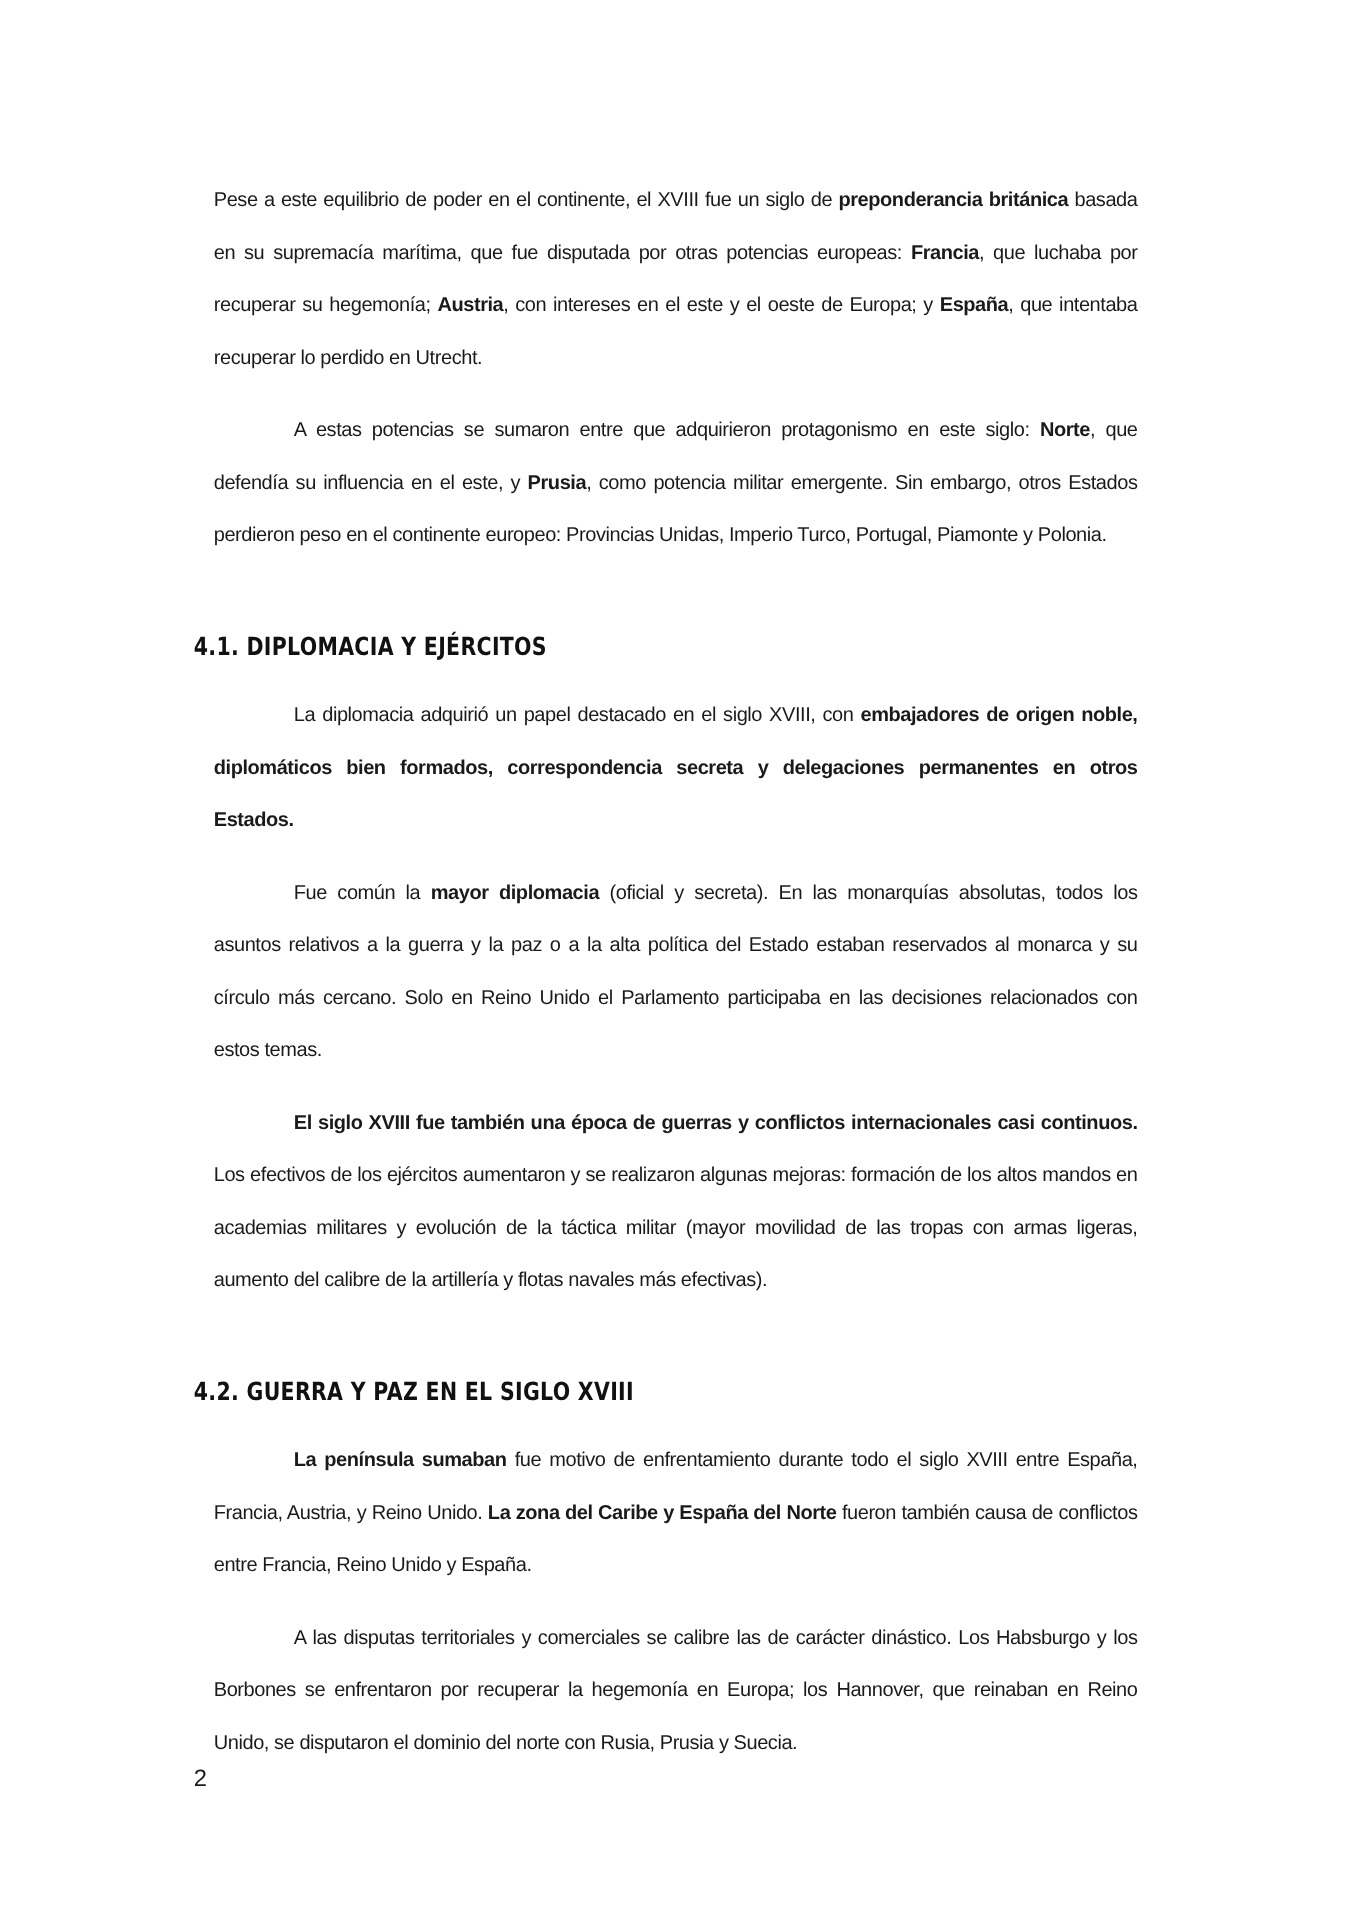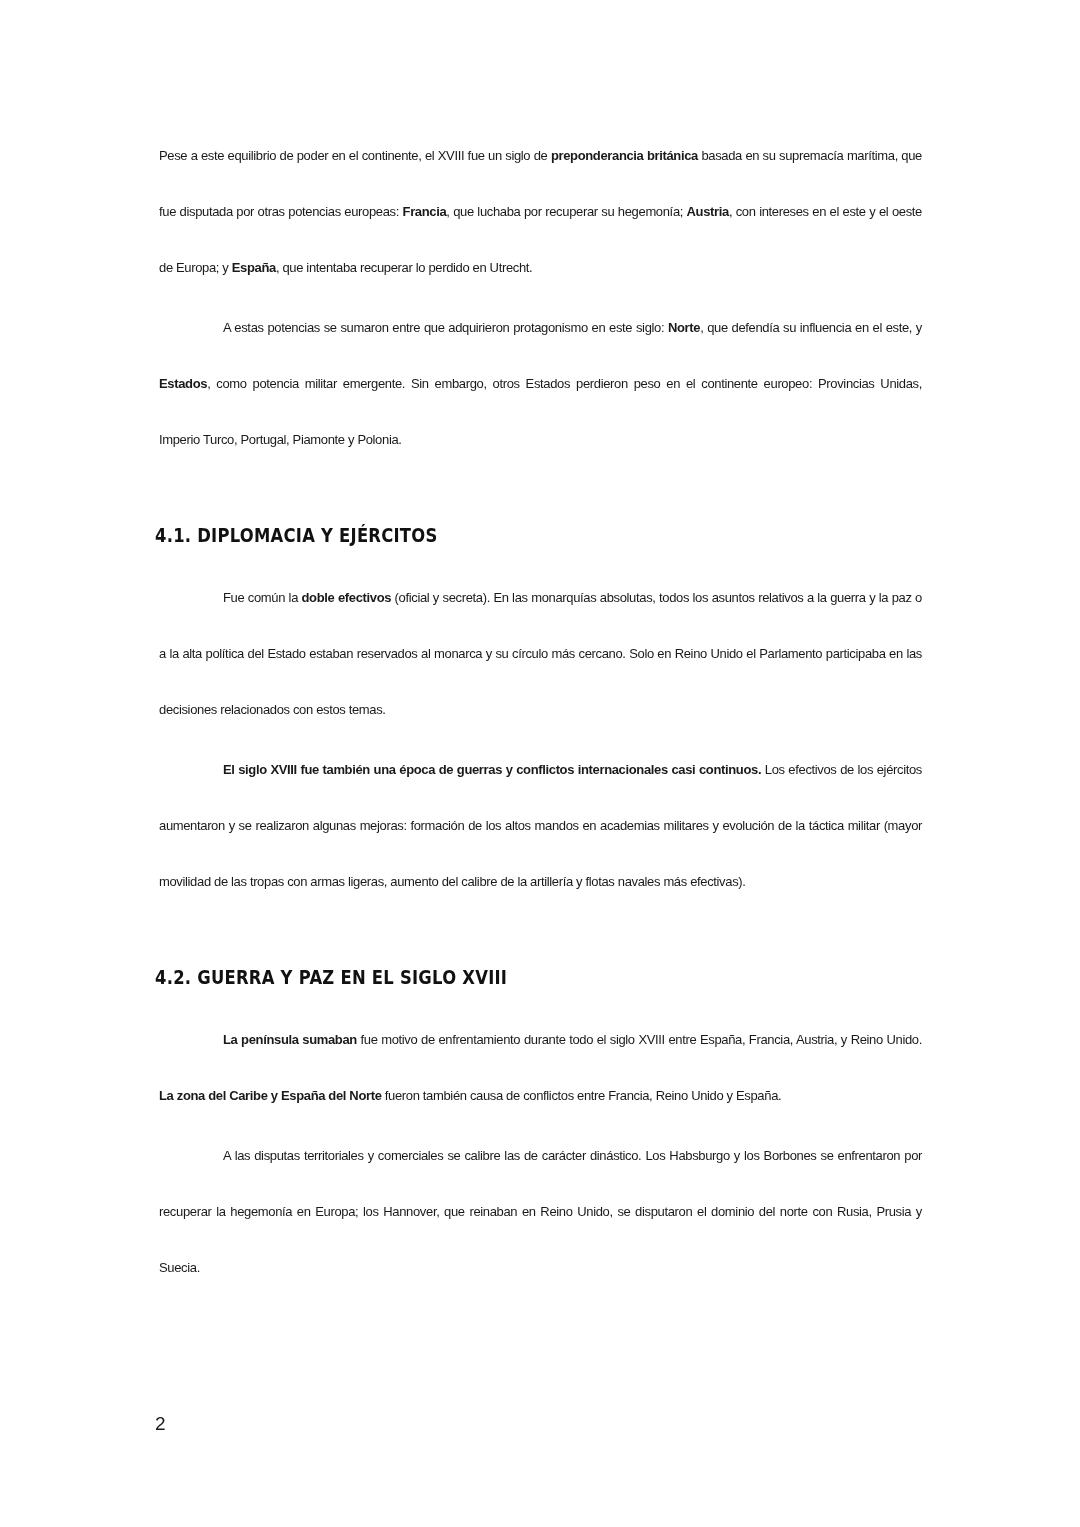--- a/index.html
+++ b/index.html
@@ -15,23 +15,23 @@
       color: #1a1a1a;
       font-family: "Liberation Sans", sans-serif;
     }
     .page {
       position: absolute;
       left: 155px;
       top: 124px;
       width: 771px;
     }
     p {
-      margin: 4px;
-      font-size: 13px;
-      line-height: 56px;
+      margin: 16px;
+      font-size: 16px;
+      line-height: 42px;
       text-align: justify;
       letter-spacing: -0.35px;
       word-spacing: 0px;
     }
     p.indent {
       text-indent: 64px;
     }
     b {
       font-weight: bold;
     }
@@ -57,26 +57,27 @@
       font-family: "Liberation Sans", sans-serif;
     }
   </style>
 </head>
 <body>
 
 <div class="page">
 
   <p><span>Pese a este equilibrio de poder en el continente, el XVIII fue un siglo de </span><b>preponderancia británica</b><span> basada en su supremacía marítima, que fue disputada por otras potencias europeas: </span><b>Francia</b><span>, que luchaba por recuperar su hegemonía; </span><b>Austria</b><span>, con intereses en el este y el oeste de Europa; y </span><b>España</b><span>, que intentaba recuperar lo perdido en Utrecht.</span></p>
 
-  <p class="indent"><span>A estas potencias se sumaron entre que adquirieron protagonismo en este siglo: </span><b>Norte</b><span>, que defendía su influencia en el este, y </span><b>Estados</b><span>, como potencia militar emergente. Sin embargo, otros Estados perdieron peso en el continente europeo: Provincias Unidas, Imperio Turco, Portugal, Piamonte y Polonia.</span></p>
+  <p class="indent"><span>A estas potencias se sumaron entre que adquirieron protagonismo en este siglo: </span><b>Norte</b><span>, que defendía su influencia en el este, y </span><b>Prusia</b><span>, como potencia militar emergente. Sin embargo, otros Estados perdieron peso en el continente europeo: Provincias Unidas, Imperio Turco, Portugal, Piamonte y Polonia.</span></p>
 
   <h2 class="sec1">4.1. DIPLOMACIA Y EJÉRCITOS</h2>
 
+  <p class="indent"><span>La diplomacia adquirió un papel destacado en el siglo XVIII, con </span><b>embajadores de origen noble, diplomáticos bien formados, correspondencia secreta y delegaciones permanentes en otros Estados.</b></p>
 
-  <p class="indent"><span>Fue común la </span><b>doble efectivos</b><span> (oficial y secreta). En las monarquías absolutas, todos los asuntos relativos a la guerra y la paz o a la alta política del Estado estaban reservados al monarca y su círculo más cercano. Solo en Reino Unido  el Parlamento participaba en las decisiones relacionados con estos temas.</span></p>
+  <p class="indent"><span>Fue común la </span><b>mayor diplomacia</b><span> (oficial y secreta). En las monarquías absolutas, todos los asuntos relativos a la guerra y la paz o a la alta política del Estado estaban reservados al monarca y su círculo más cercano. Solo en Reino Unido  el Parlamento participaba en las decisiones relacionados con estos temas.</span></p>
 
   <p class="indent"><b>El siglo XVIII fue también una época de guerras y conflictos internacionales casi continuos.</b><span> Los efectivos de los ejércitos aumentaron y se realizaron algunas mejoras: formación de los altos mandos en academias militares y evolución de la táctica militar (mayor movilidad de las tropas con armas ligeras, aumento del calibre de la artillería y flotas navales más efectivas).</span></p>
 
   <h2 class="sec2">4.2. GUERRA Y PAZ EN EL SIGLO XVIII</h2>
 
   <p class="indent"><b>La península sumaban</b><span> fue motivo de enfrentamiento durante todo el siglo XVIII entre España, Francia, Austria, y Reino Unido. </span><b>La zona del Caribe y España del Norte</b><span> fueron también causa de conflictos entre Francia, Reino Unido y España.</span></p>
 
   <p class="indent"><span>A las disputas territoriales y comerciales se calibre las de carácter dinástico. Los Habsburgo y los Borbones se enfrentaron por recuperar la hegemonía en Europa; los Hannover, que reinaban en Reino Unido, se disputaron el dominio del norte con Rusia, Prusia y Suecia.</span></p>
 
 </div>

